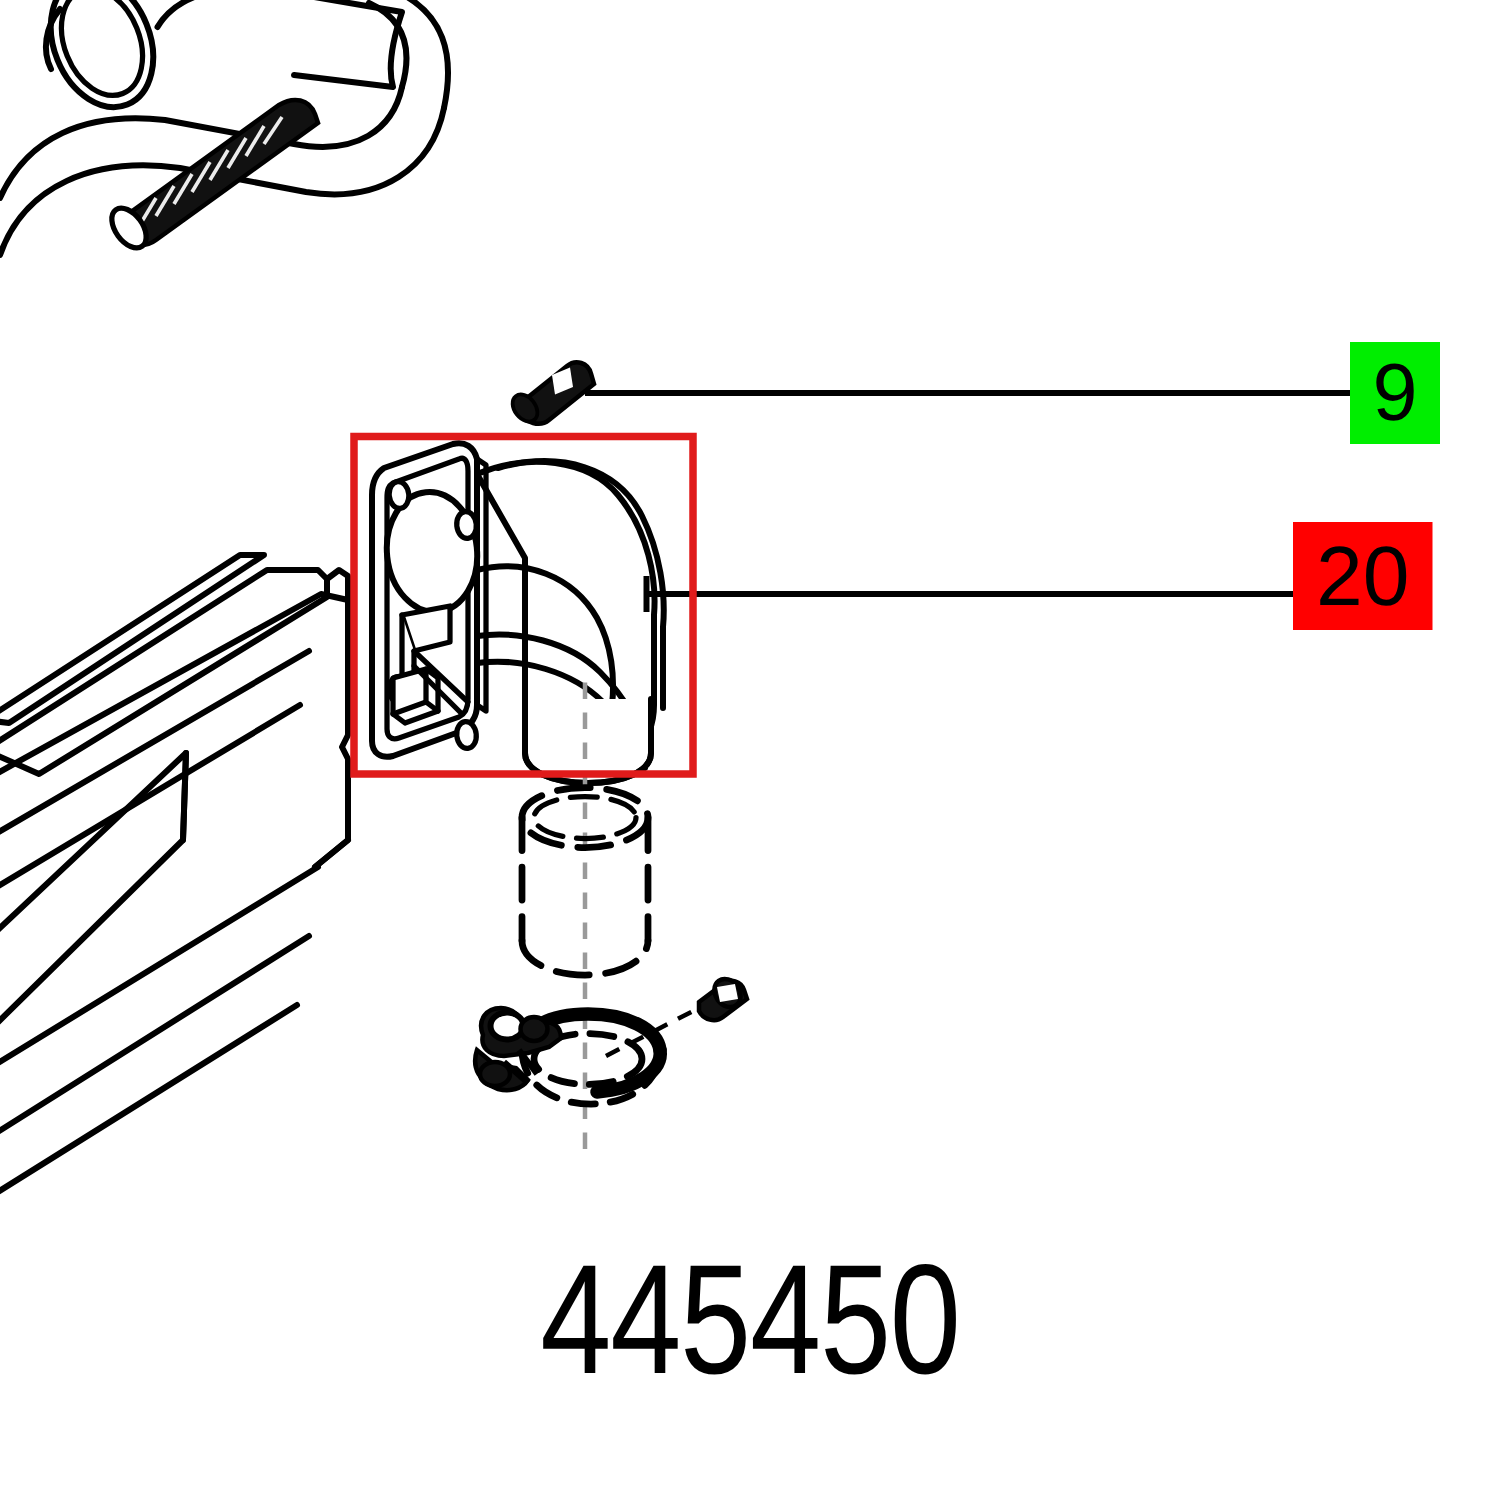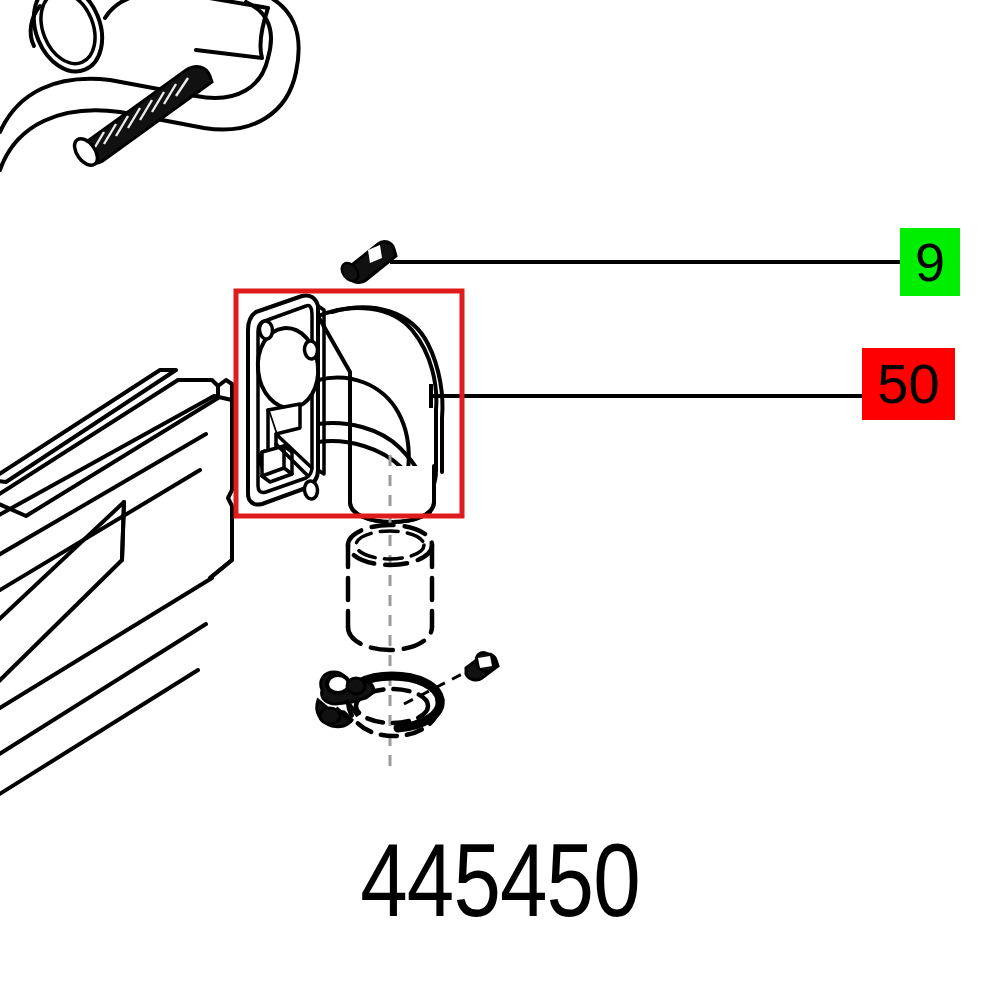--- a/index.html
+++ b/index.html
@@ -242,18 +242,18 @@
 
     <rect x="236" y="291" width="226" height="225" fill="none" stroke="#e01b1b" stroke-width="5"></rect>
 
   </svg>
 
   <div class="badge" id="badge-green">
     <span>9</span>
   </div>
 
   <div class="badge" id="badge-red">
-    <span>50</span>
+    <span>20</span>
   </div>
 
   <div id="part-number">445450</div>
 
 </div>
 
 </body></html>

